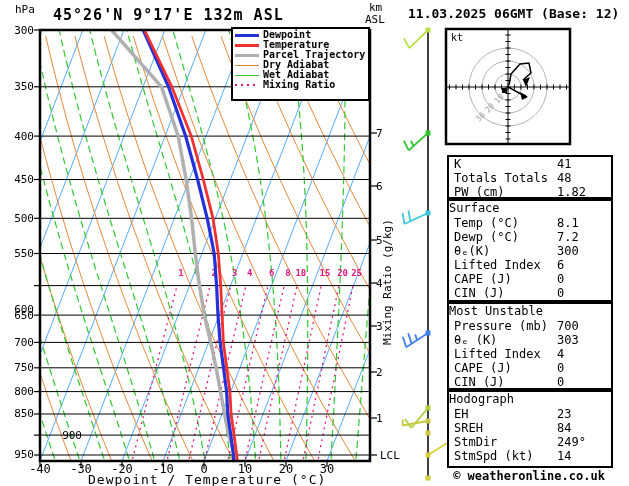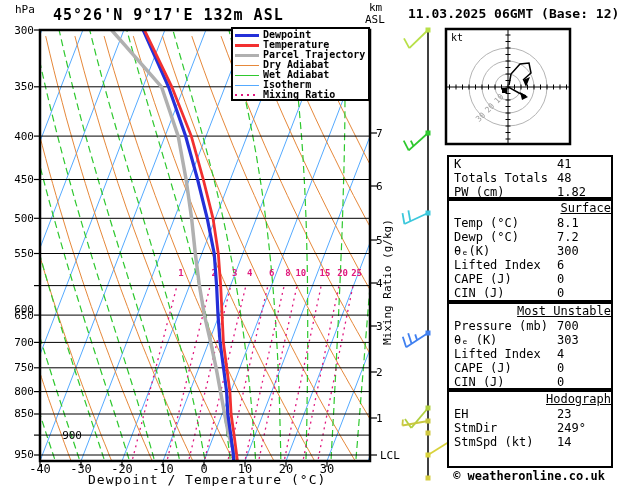--- a/index.html
+++ b/index.html
@@ -19,21 +19,21 @@
   .ptick{position:absolute;left:8px;width:26px;text-align:right;font-size:11px;}
   .ttick{position:absolute;top:462px;width:34px;text-align:center;font-size:12px;}
   .ktick{position:absolute;left:376px;width:16px;font-size:11px;}
   #legend{position:absolute;left:231px;top:27px;width:139px;height:74px;border:2px solid #000;
           background:#fff;box-sizing:border-box;padding:1px 0 0 2px;}
   .lrow{display:flex;align-items:center;height:10px;}
   .lswatch{width:24px;margin-right:4px;flex:0 0 24px;}
   .llabel{font-size:10px;font-weight:700;line-height:10px;}
   .panel{position:absolute;left:447px;width:166px;border:2px solid #000;background:#fff;
          box-sizing:border-box;font-size:12px;}
-  .phead{text-align:right;height:15px;line-height:15px;text-decoration:underline;}
+  .phead{text-align:left;height:15px;line-height:15px;}
   .prow{position:relative;height:14px;line-height:14px;padding-left:5px;}
   .pval{position:absolute;left:108px;top:0;}
 </style>
 </head>
 <body>
 
 <div id="app">
   <svg id="chart" width="629" height="486">
       <defs>
         <clipPath id="plotClip">
@@ -321,24 +321,20 @@
       </div>
       <div class="lrow">
         <div class="lswatch" style="height: 1px; background: rgb(230, 136, 58);"></div>
         <span class="llabel">Dry Adiabat</span>
       </div>
       <div class="lrow">
         <div class="lswatch" style="height: 1px; background: rgb(46, 200, 46);"></div>
         <span class="llabel">Wet Adiabat</span>
       </div>
       <div class="lrow">
-        <div class="lswatch" style="height: 1px; background: rgb(85, 170, 255);"></div>
-        <span class="llabel">Isotherm</span>
-      </div>
-      <div class="lrow">
         <div class="lswatch" style="height: 2px; background: repeating-linear-gradient(90deg, rgb(224, 24, 126) 0px, rgb(224, 24, 126) 2px, transparent 2px, transparent 6px);"></div>
         <span class="llabel">Mixing Ratio</span>
       </div>
     </div>
   <div id="panels">
       <div class="panel" style="top: 155px; height: 44px;">
         <div class="prow"><span>K</span><span class="pval">41</span></div>
         <div class="prow"><span>Totals Totals</span><span class="pval">48</span></div>
         <div class="prow"><span>PW (cm)</span><span class="pval">1.82</span></div>
       </div>
@@ -355,19 +351,20 @@
         <div class="phead">Most Unstable</div>
         <div class="prow"><span>Pressure (mb)</span><span class="pval">700</span></div>
         <div class="prow"><span>θₑ (K)</span><span class="pval">303</span></div>
         <div class="prow"><span>Lifted Index</span><span class="pval">4</span></div>
         <div class="prow"><span>CAPE (J)</span><span class="pval">0</span></div>
         <div class="prow"><span>CIN (J)</span><span class="pval">0</span></div>
       </div>
       <div class="panel" style="top: 390px; height: 78px;">
         <div class="phead">Hodograph</div>
         <div class="prow"><span>EH</span><span class="pval">23</span></div>
+        <div class="prow"><span>SREH</span><span class="pval">84</span></div>
         <div class="prow"><span>StmDir</span><span class="pval">249°</span></div>
         <div class="prow"><span>StmSpd (kt)</span><span class="pval">14</span></div>
       </div>
     </div>
 
   <div class="t footer">© weatheronline.co.uk</div>
 </div>
 
 </body></html>

